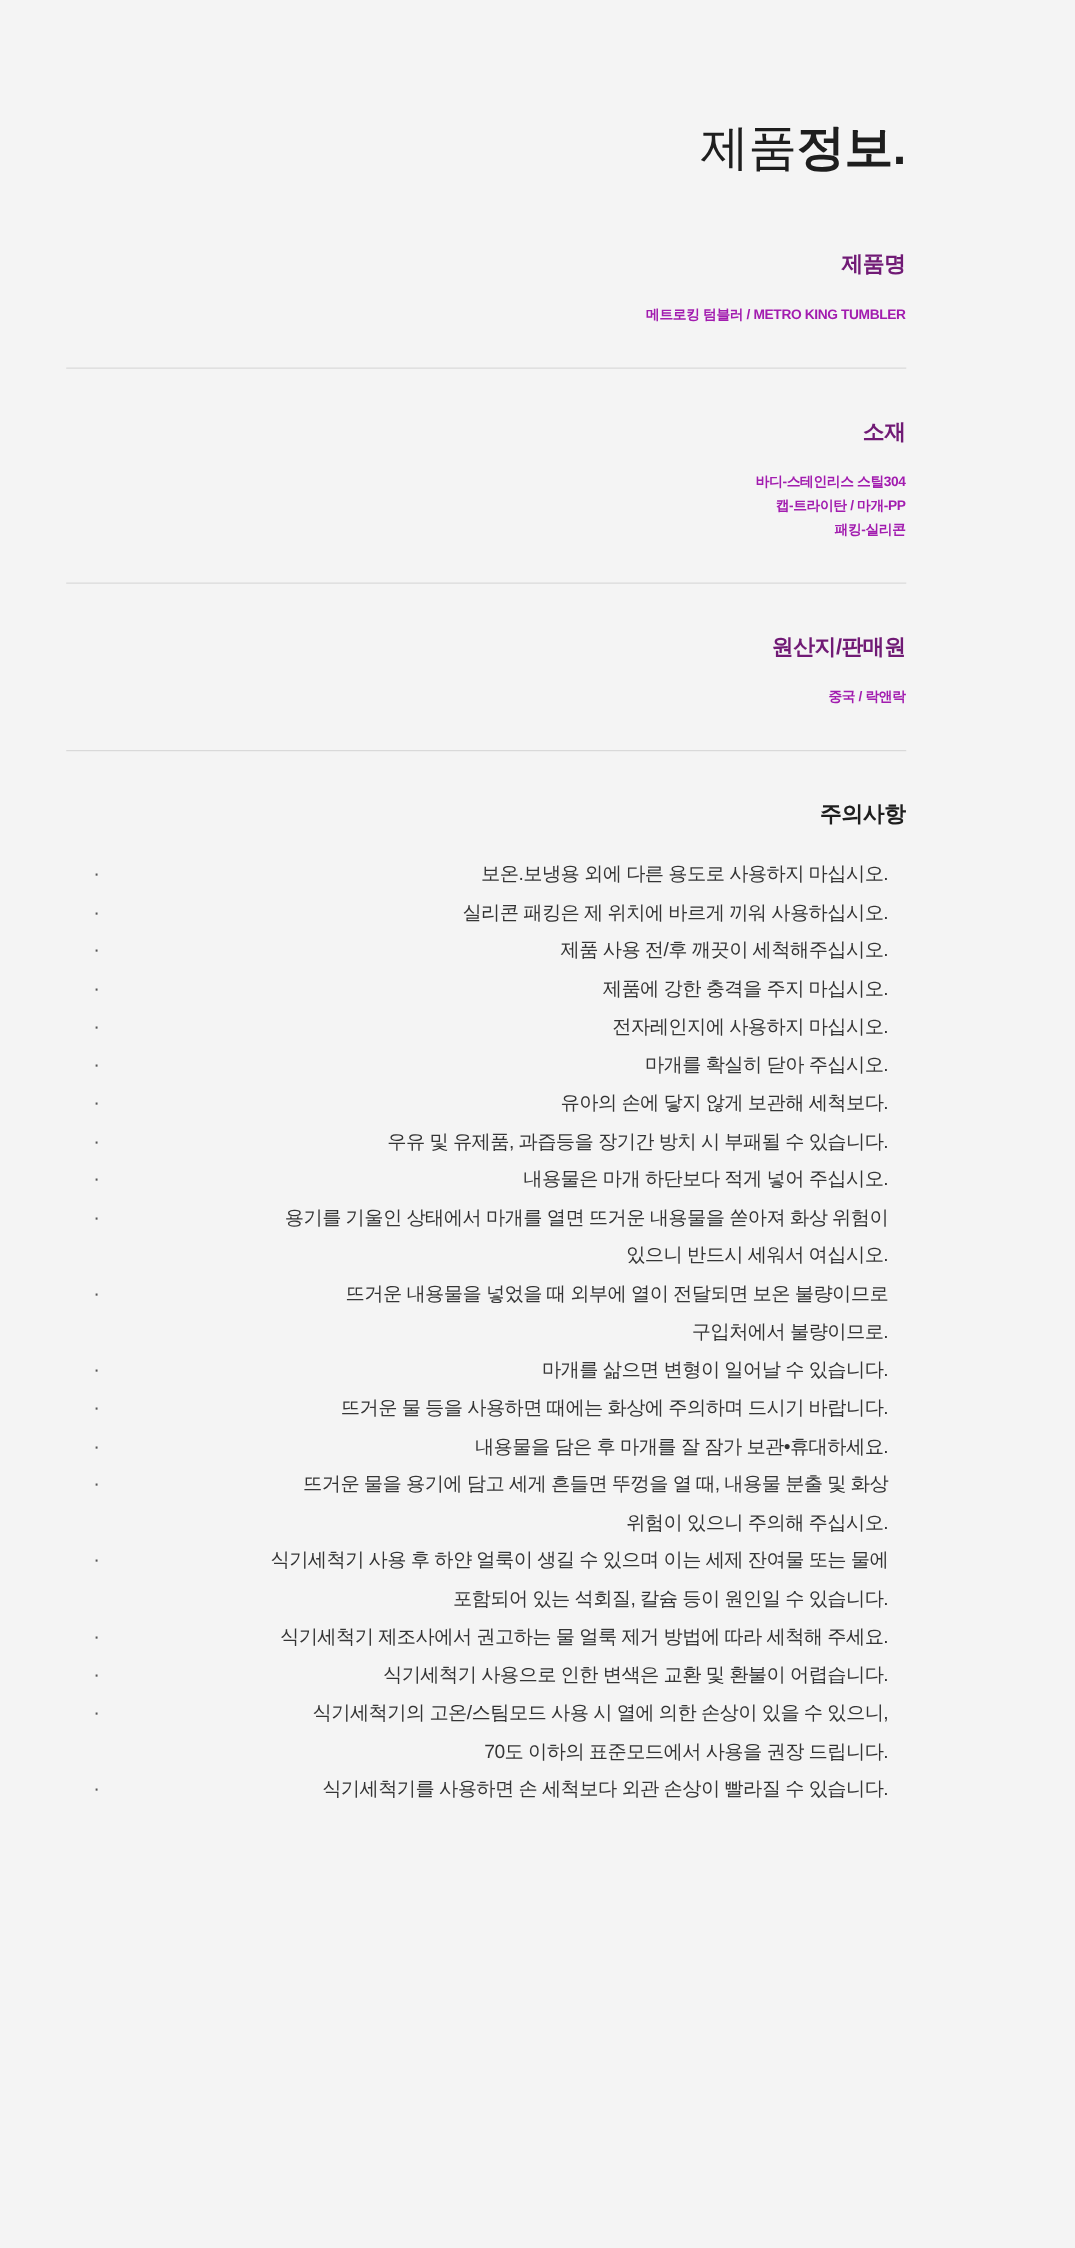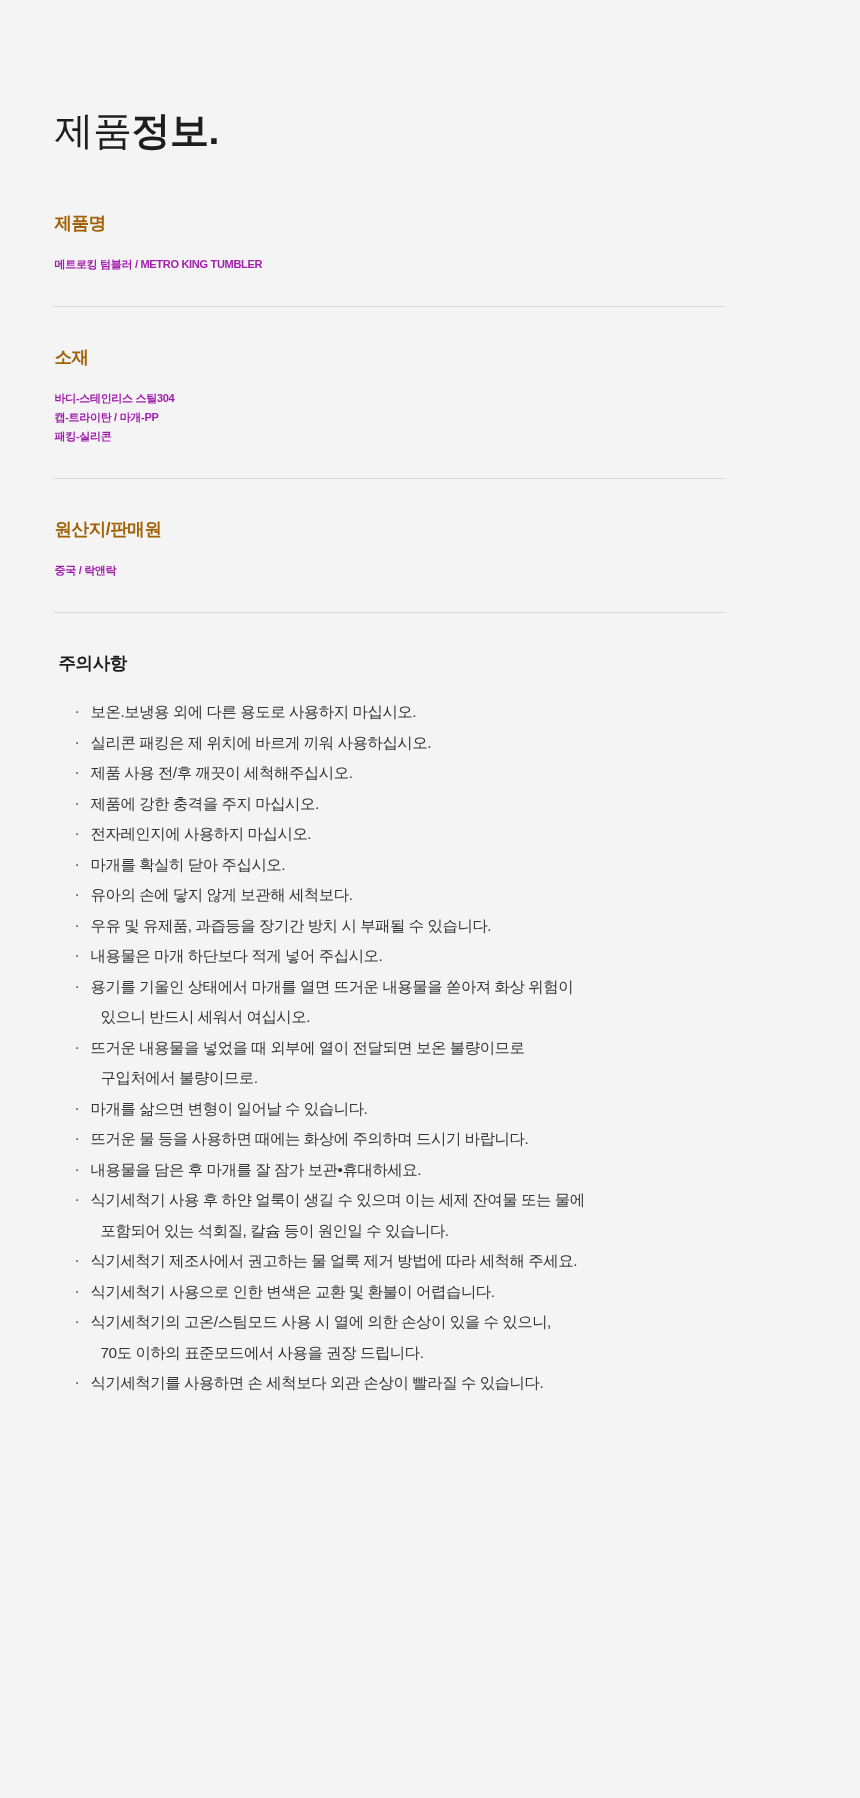--- a/index.html
+++ b/index.html
@@ -11,23 +11,24 @@
     min-height: 1798px;
     background: #f4f4f4;
     font-family: "Liberation Sans", "DejaVu Sans", sans-serif;
     color: #2b2b2b;
     -webkit-font-smoothing: antialiased;
   }
   .page {
     width: 777px;
     min-height: 1798px;
     box-sizing: border-box;
-    padding: 12px;
+    padding: 0;
     background: #f4f4f4;
     position: relative;
+    text-align: right;
   }
   .inner {
     width: 672px;
     margin: 0 auto;
     padding-top: 96px;
   }
 
   
   .title {
     font-size: 39px;
@@ -44,21 +45,21 @@
     font-weight: 700;
   }
 
   
   .section {
     padding-left: 2px;
   }
   .section-head {
     font-size: 17.5px;
     font-weight: 700;
-    color: #a16207;
+    color: #701a75;
     letter-spacing: -0.4px;
     margin: 0 0 20px 0;
   }
   .section-body {
     font-size: 11px;
     line-height: 1.72;
     color: #a21caf;
     letter-spacing: -0.3px;
     font-weight: 700;
   }
@@ -161,20 +162,21 @@
           <li><span>전자레인지에 사용하지 마십시오.</span></li>
           <li><span>마개를 확실히 닫아 주십시오.</span></li>
           <li><span>유아의 손에 닿지 않게 보관해 세척보다.</span></li>
           <li><span>우유 및 유제품, 과즙등을 장기간 방치 시 부패될 수 있습니다.</span></li>
           <li><span>내용물은 마개 하단보다 적게 넣어 주십시오.</span></li>
           <li><span>용기를 기울인 상태에서 마개를 열면 뜨거운 내용물을 쏟아져 화상 위험이</span><span class="cont">있으니 반드시 세워서 여십시오.</span></li>
           <li><span>뜨거운 내용물을 넣었을 때 외부에 열이 전달되면 보온 불량이므로</span><span class="cont">구입처에서 불량이므로.</span></li>
           <li><span>마개를 삶으면 변형이 일어날 수 있습니다.</span></li>
           <li><span>뜨거운 물 등을 사용하면 때에는 화상에 주의하며 드시기 바랍니다.</span></li>
           <li><span>내용물을 담은 후 마개를 잘 잠가 보관•휴대하세요.</span></li>
+          <li><span>뜨거운 물을 용기에 담고 세게 흔들면 뚜껑을 열 때, 내용물 분출 및 화상</span><span class="cont">위험이 있으니 주의해 주십시오.</span></li>
           <li><span>식기세척기 사용 후 하얀 얼룩이 생길 수 있으며 이는 세제 잔여물 또는 물에</span><span class="cont">포함되어 있는 석회질, 칼슘 등이 원인일 수 있습니다.</span></li>
           <li><span>식기세척기 제조사에서 권고하는 물 얼룩 제거 방법에 따라 세척해 주세요.</span></li>
           <li><span>식기세척기 사용으로 인한 변색은 교환 및 환불이 어렵습니다.</span></li>
           <li><span>식기세척기의 고온/스팀모드 사용 시 열에 의한 손상이 있을 수 있으니,</span><span class="cont">70도 이하의 표준모드에서 사용을 권장 드립니다.</span></li>
           <li><span>식기세척기를 사용하면 손 세척보다 외관 손상이 빨라질 수 있습니다.</span></li>
         </ul>
     </div>
 
     <div class="bottom-space"></div>
   </div>

